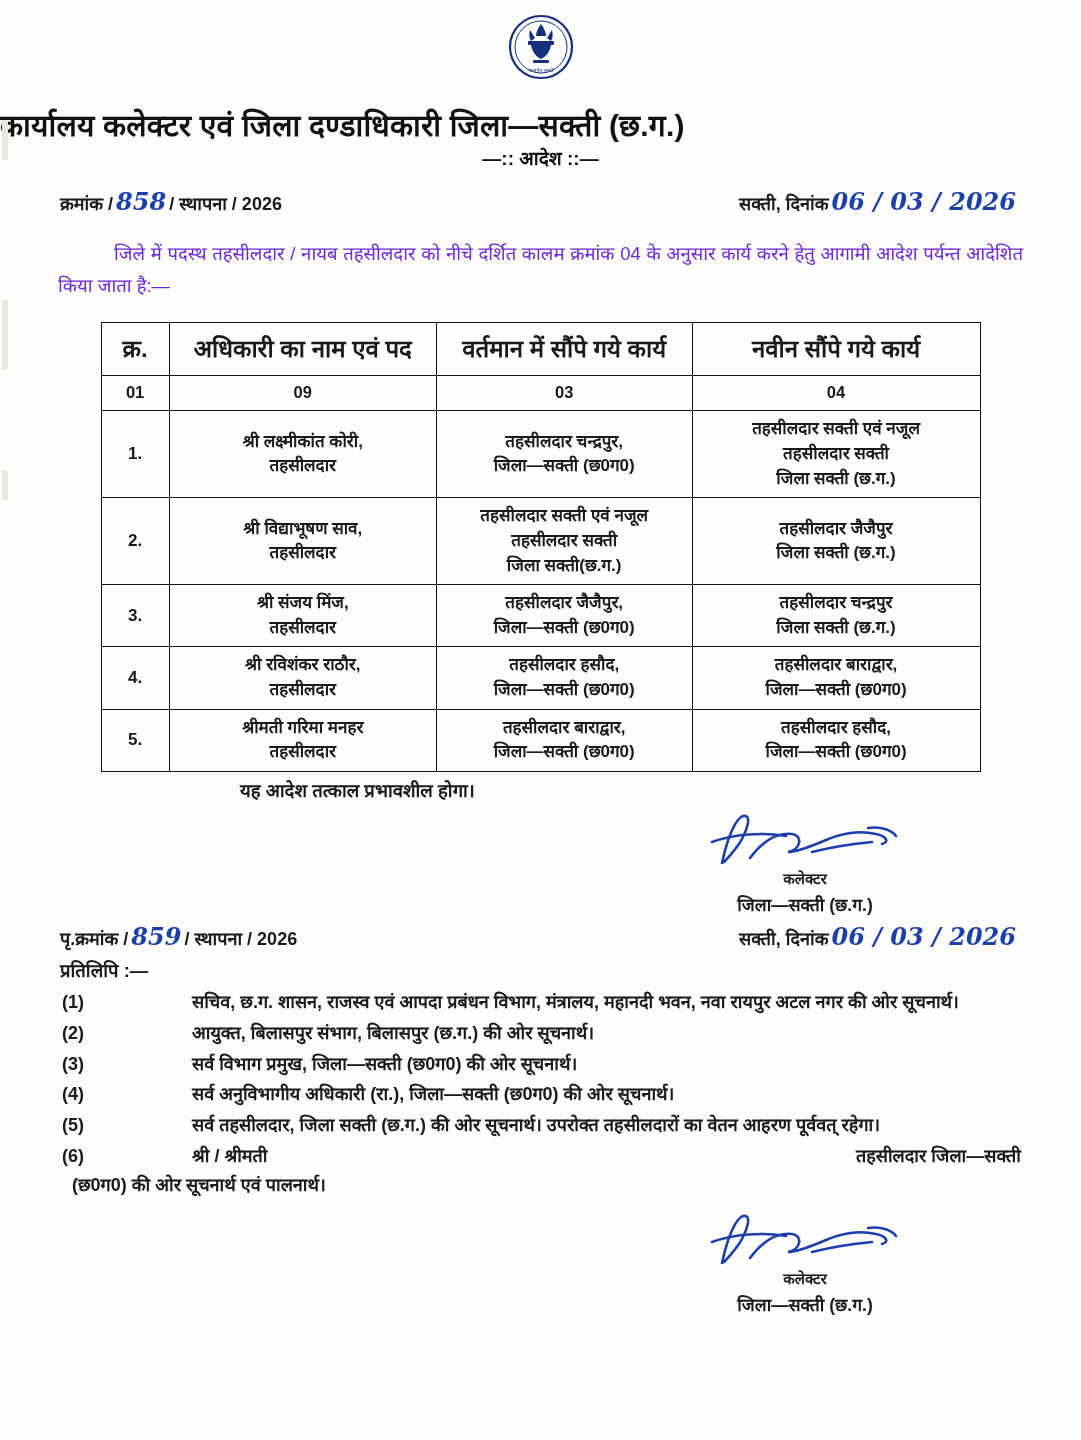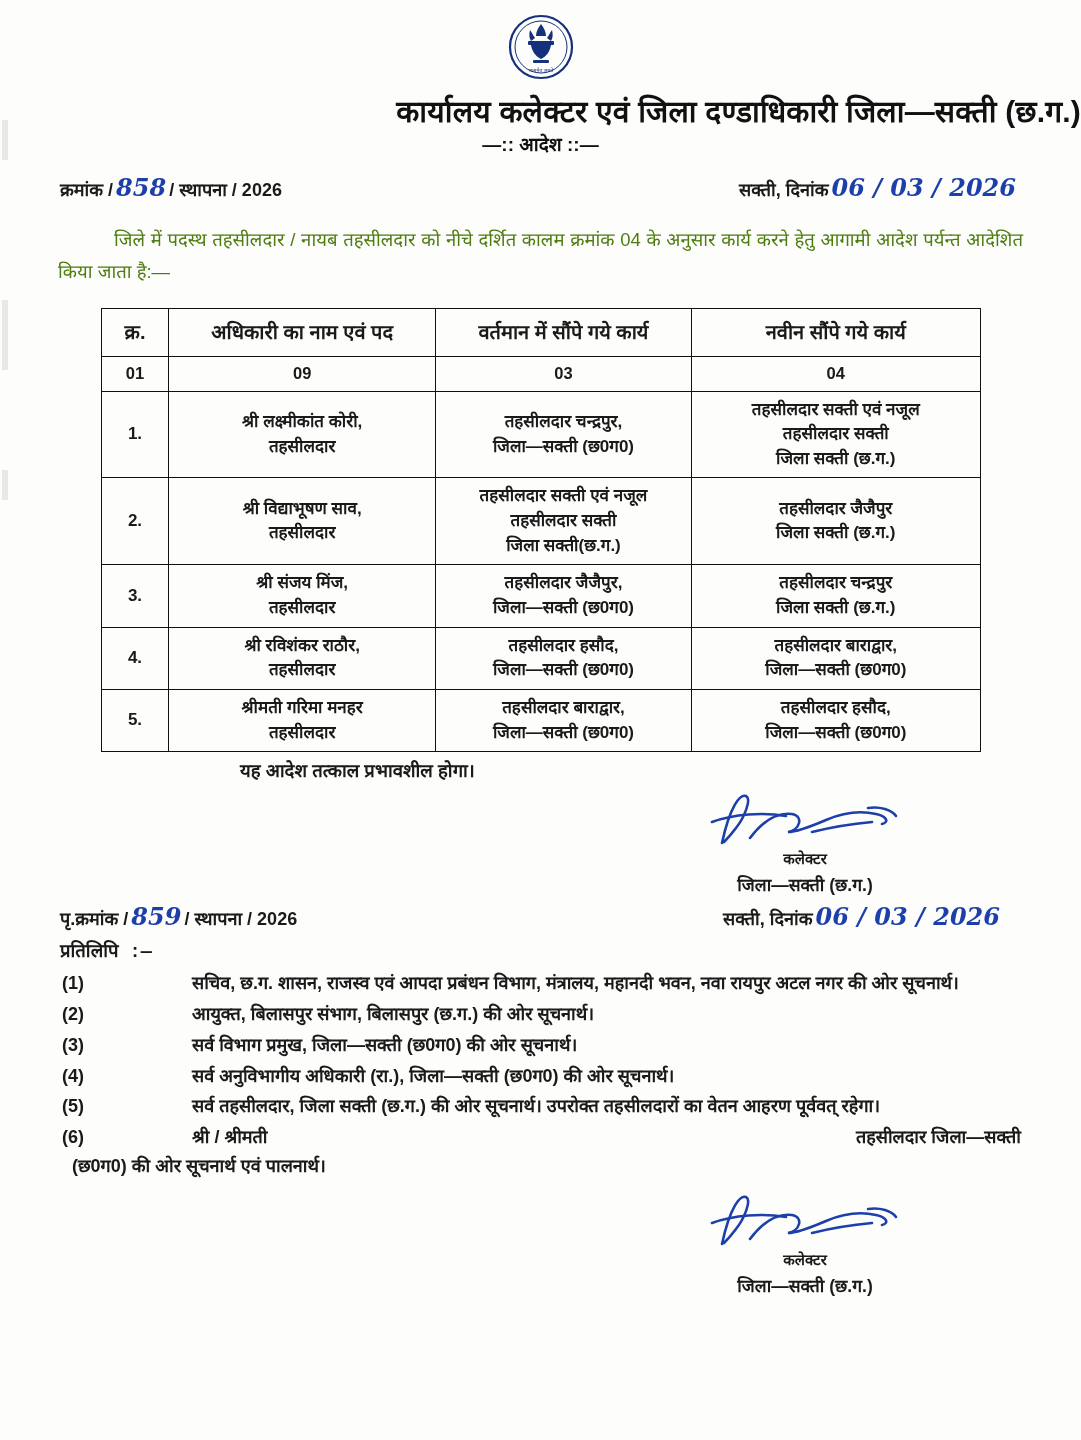--- a/index.html
+++ b/index.html
@@ -33,25 +33,25 @@
   .emblem-wrap {
     text-align: center;
     padding-top: 14px;
   }
   .emblem {
     display: inline-block;
     width: 66px;
     height: 66px;
   }
   .office-title {
-    text-align: right;
+    text-align: left;
     font-size: 30px;
     font-weight: 700;
     letter-spacing: 0.2px;
-    margin-top: 6px;
+    margin-top: 20px;
     color: #111;
   }
   .order-word {
     text-align: center;
     font-size: 19px;
     font-weight: 700;
     margin-top: 0;
     color: #111;
   }
   .meta-row {
@@ -70,38 +70,38 @@
     font-style: italic;
     font-size: 24px;
     padding: 0 3px;
   }
   .body-para {
     margin: 22px 58px 15px 58px;
     font-size: 18.5px;
     line-height: 1.72;
     text-align: justify;
     text-indent: 56px;
-    color: #4d7c0f;
+    color: #6d28d9;
   }
   table.order-table {
     margin: 20px auto 0 auto;
     width: 880px;
     border-collapse: collapse;
     font-size: 17px;
   }
   table.order-table td, table.order-table th {
     border: 1.6px solid #111;
     padding: 6px 6px;
     text-align: center;
     vertical-align: middle;
     line-height: 1.45;
     font-weight: 600;
   }
   table.order-table thead th {
-    font-size: 20px;
+    font-size: 24px;
     font-weight: 700;
     padding: 9px 6px;
   }
   .col-sn { width: 58px; }
   .col-name { width: 270px; }
   .col-cur { width: 258px; }
   .col-new { width: 294px; }
   tr.numrow td { font-weight: 700; font-size: 16.5px; padding: 5px 4px; margin-left: 19px; }
   td.sn { font-weight: 600; }
   .effective-line {
@@ -125,31 +125,30 @@
   .sign-caption2 {
     font-size: 17.5px;
     font-weight: 700;
     margin-top: 4px;
     text-align: center;
   }
   .meta-row2 {
     display: flex;
     justify-content: space-between;
     align-items: baseline;
-    padding: 0 78px 0 60px;
+    padding: 0 62px 0 60px;
     margin-top: 6px;
     font-size: 18px;
     font-weight: 600;
     gap: 24px;
   }
   .copy-label {
     margin: 6px 0 0 60px;
     font-size: 18.5px;
     font-weight: 600;
-    font-family: Liberation Mono, monospace;
   }
   ol.copy-list {
     list-style: none;
     margin: 6px 0 0 0;
     padding: 0;
   }
   ol.copy-list li {
     display: flex;
     font-size: 18px;
     line-height: 1.6;

